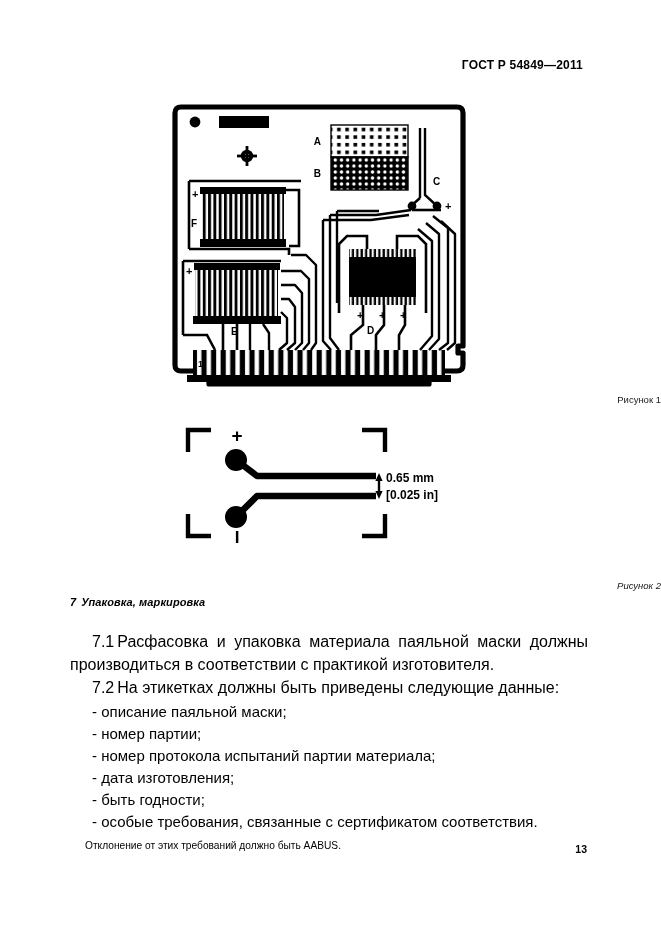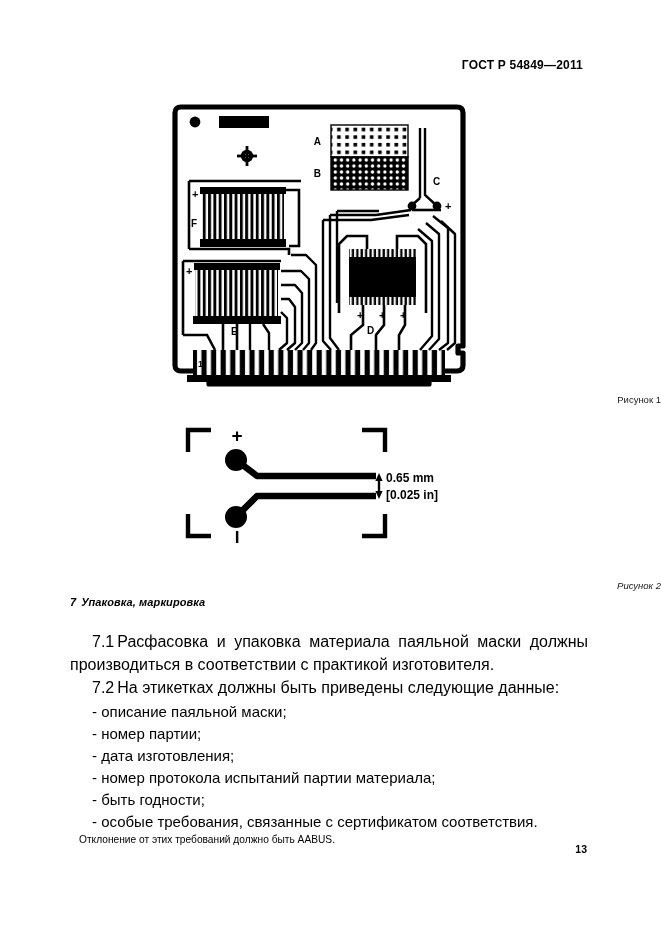--- a/index.html
+++ b/index.html
@@ -86,21 +86,21 @@
   .para .pnum { margin-right: 3px; }
   .list-item {
     font-size: 15px;
     line-height: 1.47;
     margin: 0;
     text-indent: 22px;
   }
   .closing {
     font-size: 10.2px;
     line-height: 1.47;
-    margin: 0;
+    margin: 6px;
     text-indent: 9px;
   }
 
   
   .page-number {
     position: absolute;
     top: 843px;
     right: 74px;
     font-size: 10.5px;
     font-weight: bold;
@@ -292,21 +292,21 @@
   <p class="para">
     <span class="pnum">7.1</span><span>Расфасовка и упаковка материала паяльной маски должны производиться в соответствии с практикой изготовителя.</span>
   </p>
 
   <p class="para">
     <span class="pnum">7.2</span><span>На этикетках должны быть приведены следующие данные:</span>
   </p>
 
   <p class="list-item">- описание паяльной маски;</p>
   <p class="list-item">- номер партии;</p>
+  <p class="list-item">- номер протокола испытаний партии материала;</p>
   <p class="list-item">- дата изготовления;</p>
-  <p class="list-item">- номер протокола испытаний партии материала;</p>
   <p class="list-item">- быть годности;</p>
   <p class="list-item">- особые требования, связанные с сертификатом соответствия.</p>
 
   <p class="closing">Отклонение от этих требований должно быть AABUS.</p>
 </div>
 
 <div class="page-number">13</div>
 
 </body></html>

